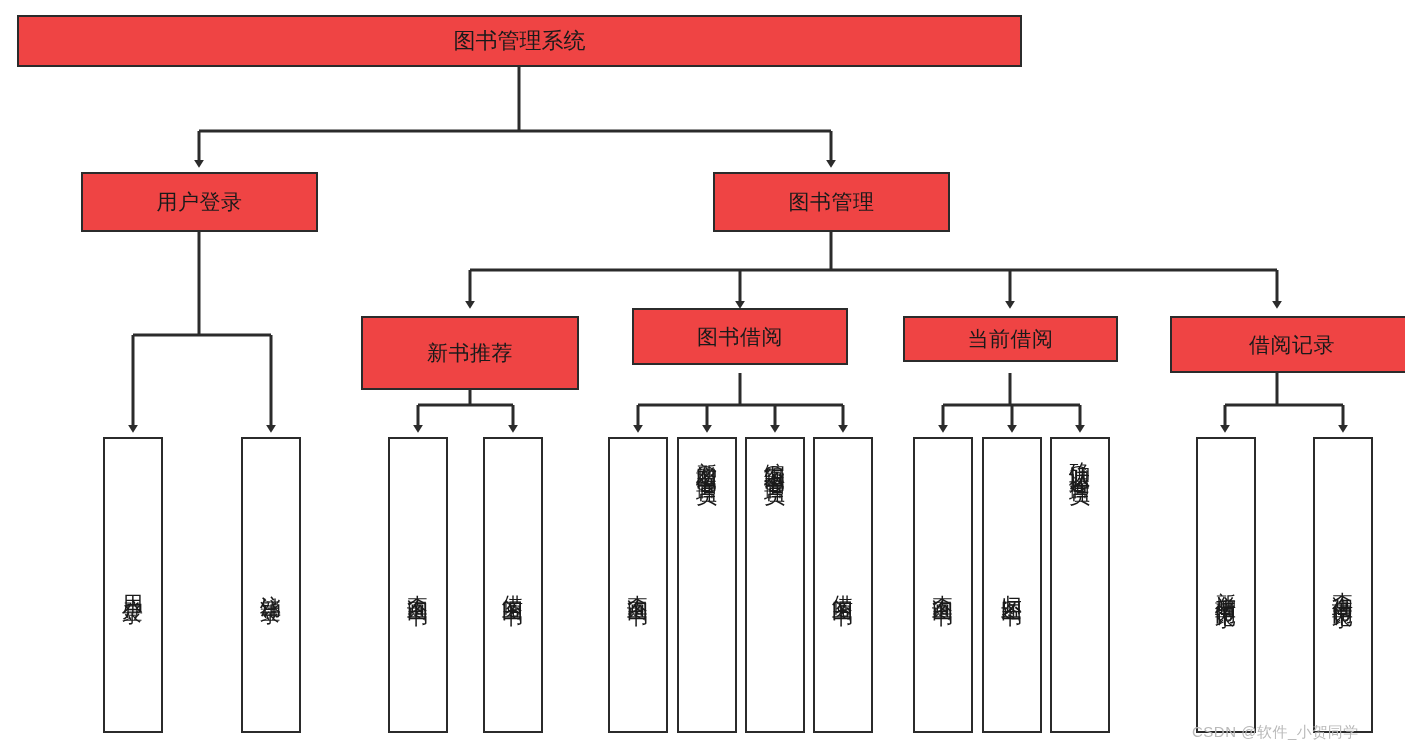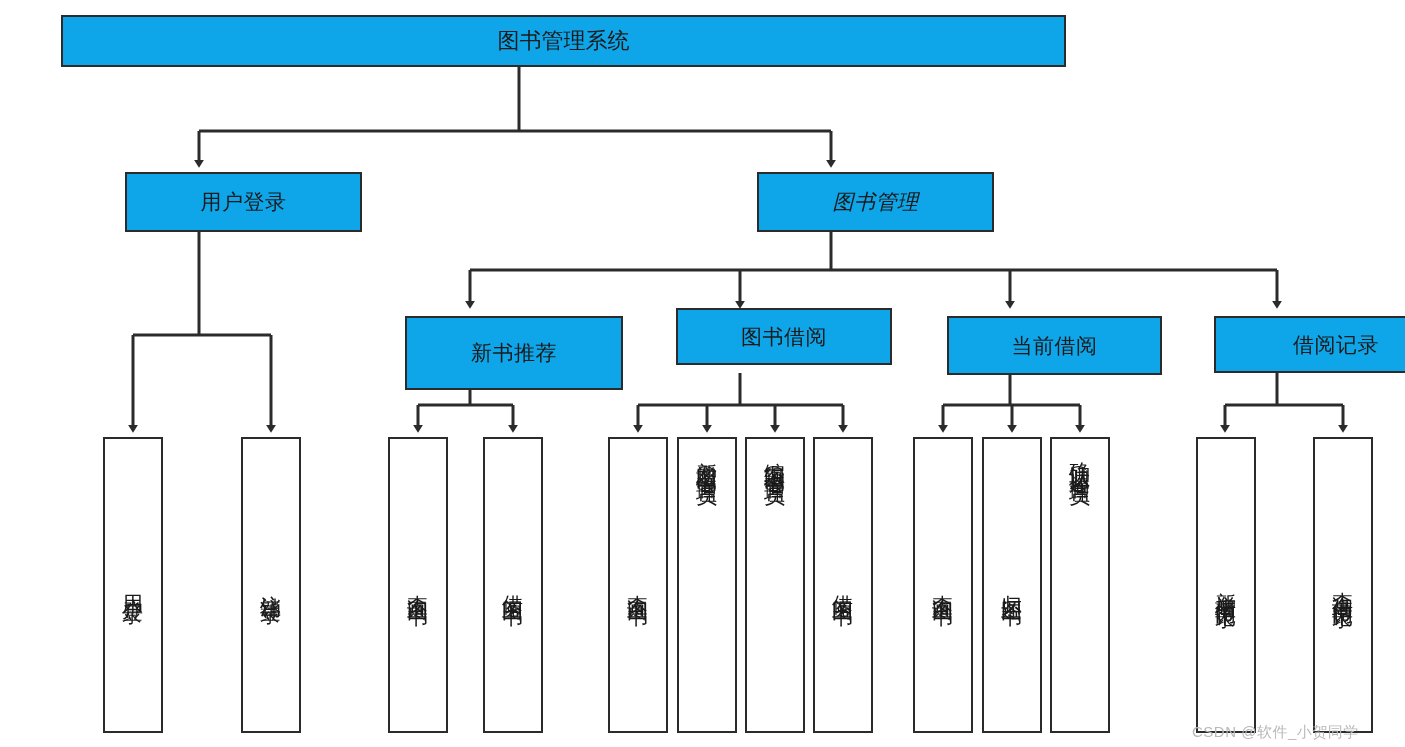--- a/index.html
+++ b/index.html
@@ -22,26 +22,25 @@
     left: 0;
     top: 0;
     width: 1405px;
     height: 747px;
     pointer-events: none;
   }
   .node {
     position: absolute;
     box-sizing: border-box;
     border: 2.5px solid #2b2b2b;
-    background: #0ea5e9;
+    background: #ef4444;
     display: flex;
     align-items: center;
     justify-content: center;
     color: #1a1a1a;
-    margin-left: 44px;
   }
   .node.h {
     font-size: 21px;
     letter-spacing: 0.5px;
     line-height: 1.2;
   }
   .node.root {
     font-size: 22px;
   }
   .leaf {
@@ -130,31 +129,31 @@
     </g>
   </svg>
 
   <div class="node root" style="left:17px; top:15px; width:1005px; height:52px;">
     <span>图书管理系统</span>
   </div>
 
   <div class="node h" style="left:81px; top:172px; width:237px; height:60px;">
     <span>用户登录</span>
   </div>
-  <div class="node h" style="left:713px; top:172px; width:237px; height:60px;font-style:italic;">
+  <div class="node h" style="left:713px; top:172px; width:237px; height:60px;">
     <span>图书管理</span>
   </div>
 
   <div class="node h" style="left:361px; top:316px; width:218px; height:74px;">
     <span>新书推荐</span>
   </div>
   <div class="node h" style="left:632px; top:308px; width:216px; height:57px;">
     <span>图书借阅</span>
   </div>
-  <div class="node h" style="left:903px; top:316px; width:215px; height:59px;">
+  <div class="node h" style="left:903px; top:316px; width:215px; height:46px;">
     <span>当前借阅</span>
   </div>
   <div class="node h" style="left:1170px; top:316px; width:244px; height:57px;">
     <span>借阅记录</span>
   </div>
 
   <div class="leaf mid" style="left:103px; top:437px; width:60px; height:296px;">
     <span class="vtext">用户登录</span>
   </div>
   <div class="leaf mid" style="left:241px; top:437px; width:60px; height:296px;">

